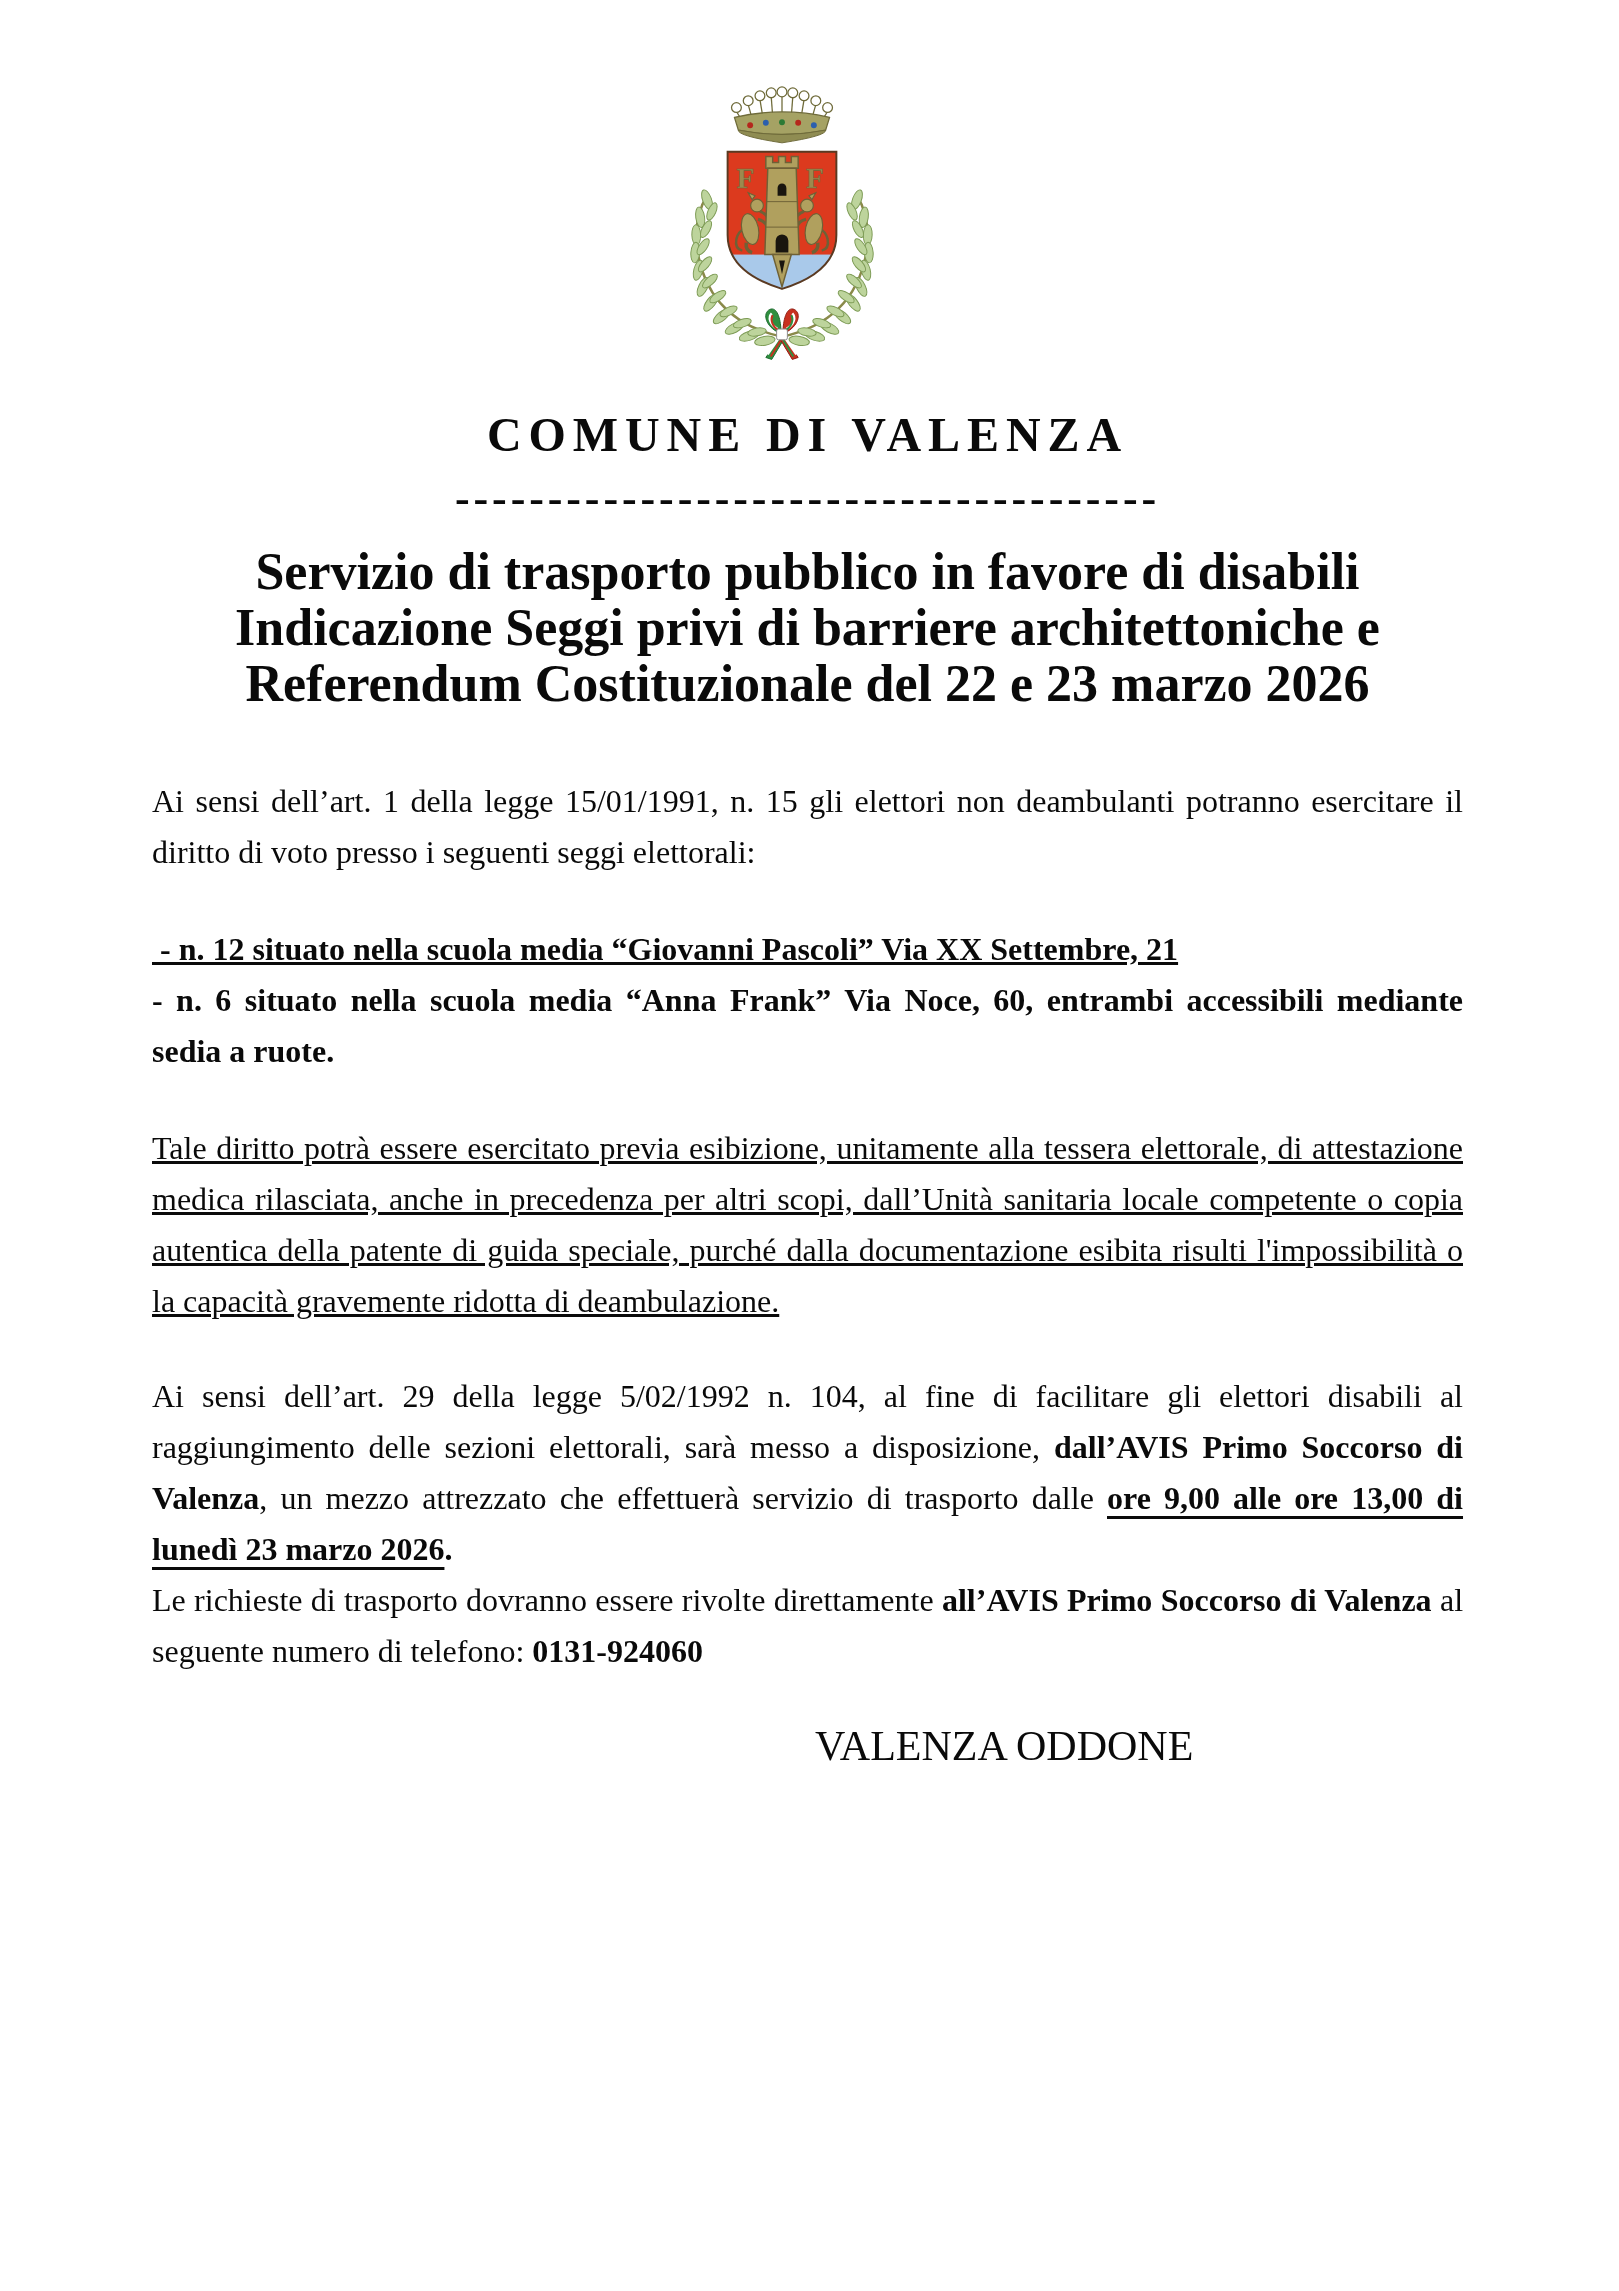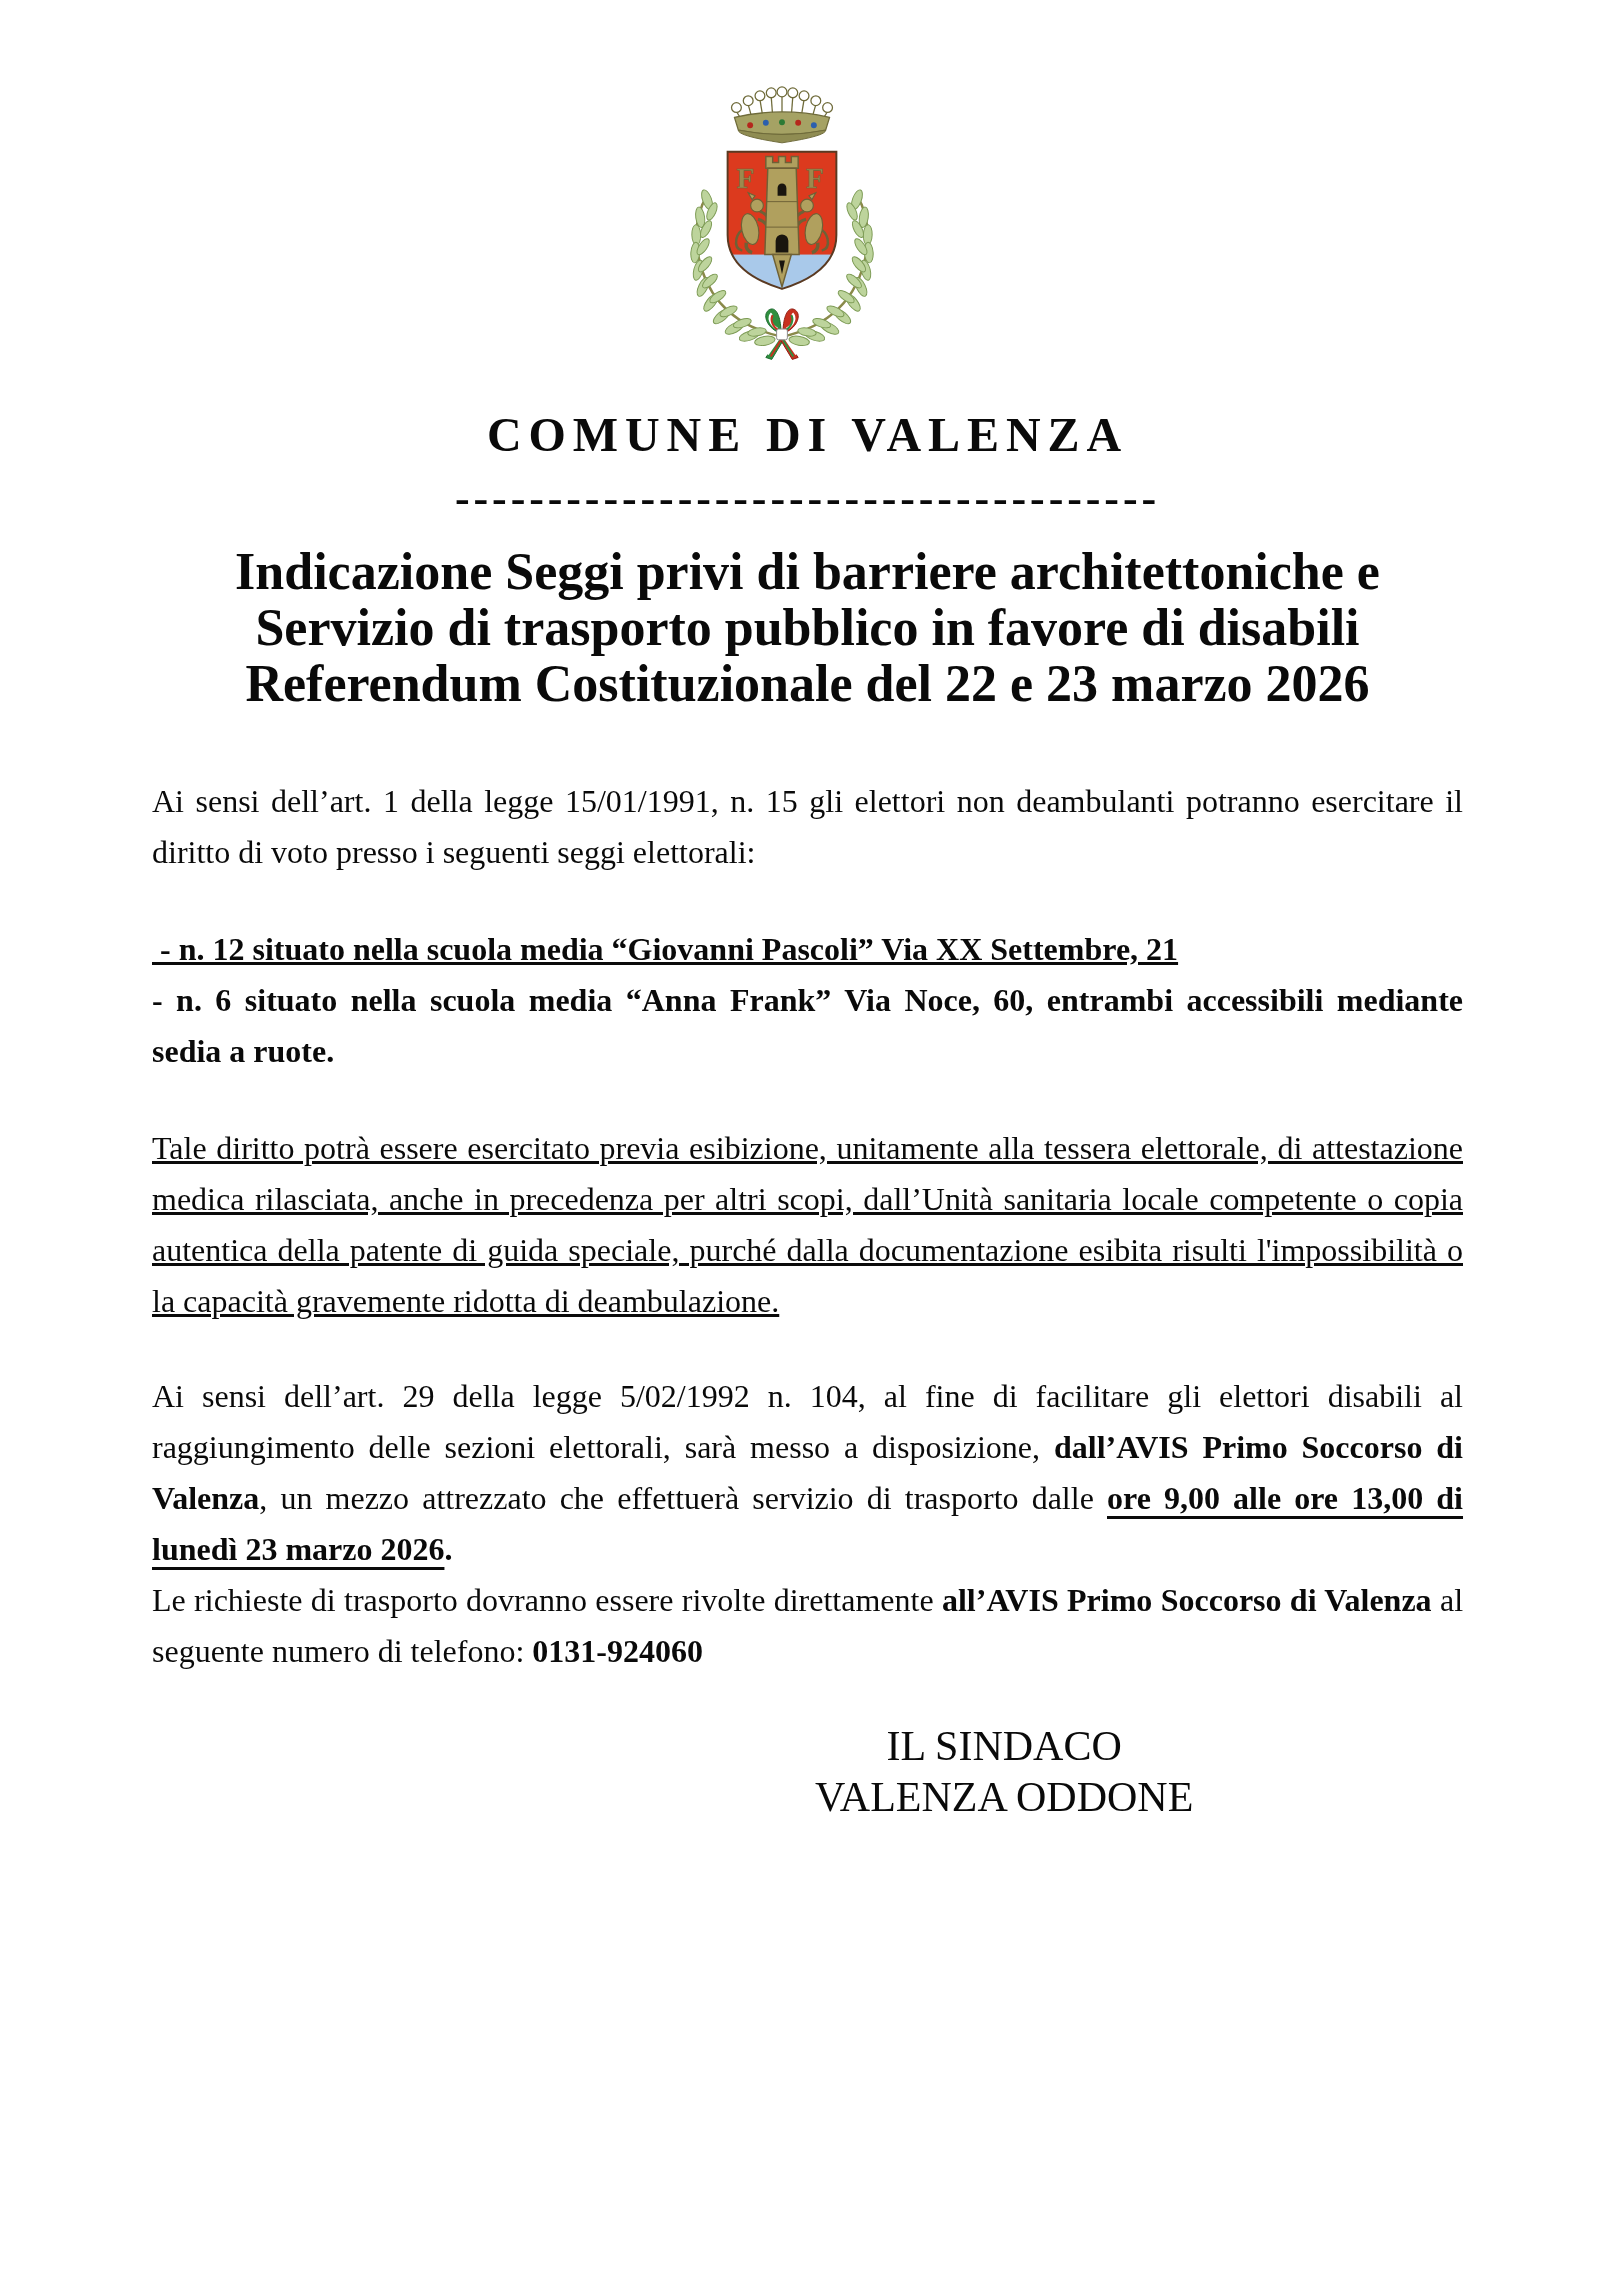--- a/index.html
+++ b/index.html
@@ -177,35 +177,34 @@
         <circle cx="119" cy="37.5" r="3" fill="#b5271c"></circle>
         <circle cx="135" cy="40" r="3" fill="#2b5fae"></circle>
       </g>
     </svg>
   </div>
 
   <h1 class="org-name">COMUNE DI VALENZA</h1>
   <div class="divider">--------------------------------------</div>
 
   <div class="notice-title">
+    <div>Servizio di trasporto pubblico in favore di disabili</div>
     <div>Indicazione Seggi privi di barriere architettoniche e</div>
-    <div>Servizio di trasporto pubblico in favore di disabili</div>
     <div>Referendum Costituzionale del 22 e 23 marzo 2026</div>
   </div>
 
   <p class="body-par mt-intro">Ai sensi dell’art. 1 della legge 15/01/1991, n. 15 gli elettori non deambulanti potranno esercitare il diritto di voto presso i seguenti seggi elettorali:</p>
 
   <p class="body-par bold mt-blank">&nbsp;- n. 12 situato nella scuola media “Giovanni Pascoli” Via XX Settembre, 21</p>
   <p class="body-par bold">- n. 6 situato nella scuola media “Anna Frank” Via Noce, 60, entrambi accessibili mediante sedia a ruote.</p>
 
   <p class="body-par mt-blank">Tale diritto potrà essere esercitato previa esibizione, unitamente alla tessera elettorale, di attestazione medica rilasciata, anche in precedenza per altri scopi, dall’Unità sanitaria locale competente o copia autentica della patente di guida speciale, purché dalla documentazione esibita risulti l'impossibilità o la capacità gravemente ridotta di deambulazione.</p>
 
   <p class="body-par mt-blank2"><span>Ai sensi dell’art. 29 della legge 5/02/1992 n. 104, al fine di facilitare gli elettori disabili al raggiungimento delle sezioni elettorali, sarà messo a disposizione, </span><b>dall’AVIS Primo Soccorso di Valenza</b><span>, un mezzo attrezzato che effettuerà servizio di trasporto dalle </span><b class="u">ore 9,00 alle ore 13,00 di lunedì 23 marzo 2026</b><b>.</b></p>
 
   <p class="body-par"><span>Le richieste di trasporto dovranno essere rivolte direttamente </span><b>all’AVIS Primo Soccorso di Valenza</b><span> al seguente numero di telefono: </span><b>0131-924060</b></p>
 
   <div class="signature">
-    <div>IL SINDACO</div>
     <div>VALENZA ODDONE</div>
   </div>
 
 </div>
 
 
 </body></html>

